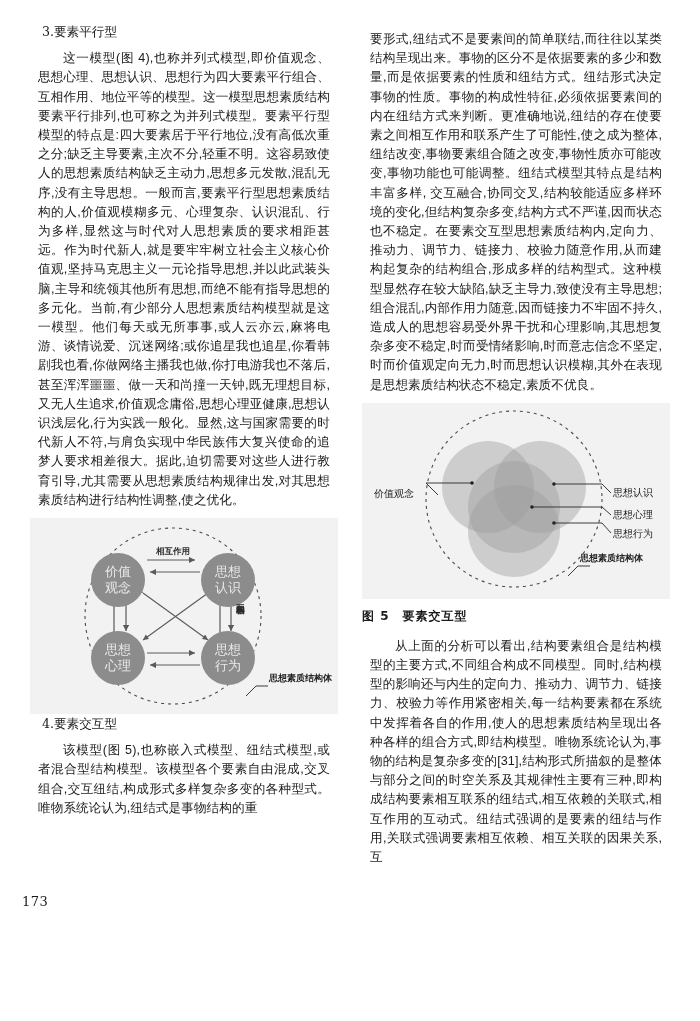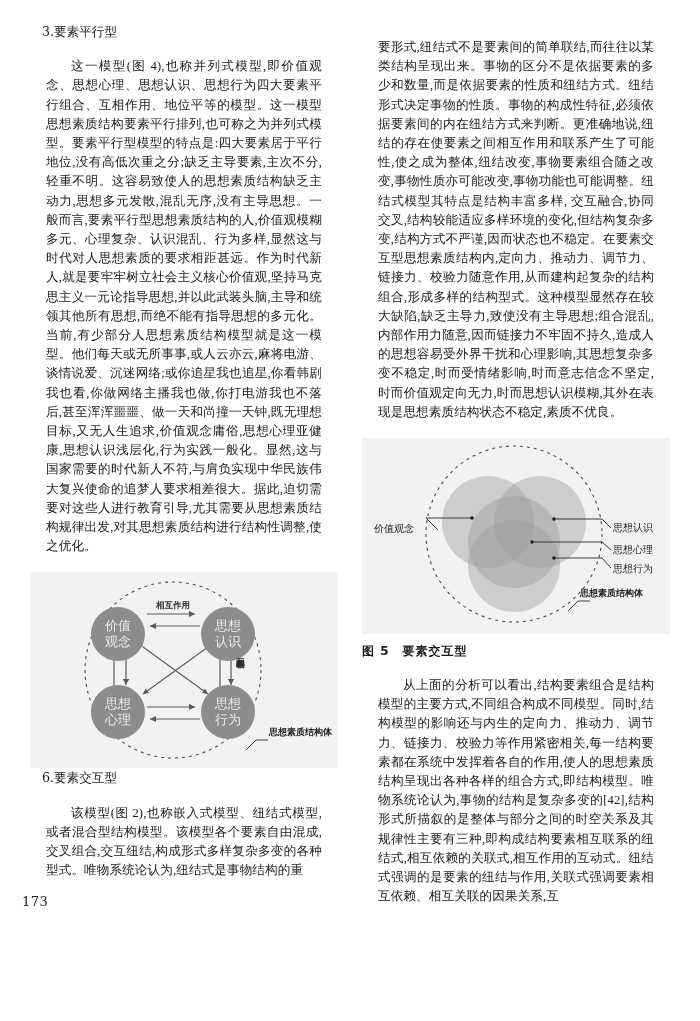--- a/index.html
+++ b/index.html
@@ -25,27 +25,27 @@
   .columns {
     display: flex;
     gap: 24px;
     width: 640px;
   }
   .col {
     width: 308px;
     flex: 0 0 308px;
   }
   p.body-text {
-    margin: 16px;
+    margin: 8px;
     font-size: 12.6px;
     line-height: 19.2px;
     text-align: justify;
     text-justify: inter-ideograph;
     letter-spacing: 0.1px;
-    font-family: Liberation Serif, serif;
+    font-family: Liberation Sans, sans-serif;
   }
   p.indent { text-indent: 25px; }
   p.heading {
     margin: 0;
     font-size: 12.6px;
     line-height: 19.2px;
     text-indent: 12px;
   }
   .fig-caption {
     font-size: 12px;
@@ -144,22 +144,22 @@
           <text x="143" y="36" text-anchor="middle" font-size="8.5" font-weight="bold" fill="#2b2b2b" class="lbl">相互作用</text>
 
           <text x="211" y="80" font-size="8.5" font-weight="bold" fill="#2b2b2b" class="lbl" writing-mode="tb" glyph-orientation-vertical="0">相互影响</text>
 
           <polyline points="216,178 226,168 238,168" fill="none" stroke="#3a3a3a" stroke-width="1"></polyline>
           <text x="239" y="163" font-size="9" font-weight="bold" fill="#1e1e1e" class="lbl">思想素质结构体</text>
         </svg>
       </div>
 
 
-      <p class="heading">6.要素交互型</p>
-      <p class="body-text indent">该模型(图 2),也称嵌入式模型、纽结式模型,或者混合型结构模型。该模型各个要素自由混成,交叉组合,交互纽结,构成形式多样复杂多变的各种型式。唯物系统论认为,纽结式是事物结构的重</p>
+      <p class="heading">4.要素交互型</p>
+      <p class="body-text indent">该模型(图 5),也称嵌入式模型、纽结式模型,或者混合型结构模型。该模型各个要素自由混成,交叉组合,交互纽结,构成形式多样复杂多变的各种型式。唯物系统论认为,纽结式是事物结构的重</p>
     </div>
 
     <div class="col">
       <p class="body-text">要形式,纽结式不是要素间的简单联结,而往往以某类结构呈现出来。事物的区分不是依据要素的多少和数量,而是依据要素的性质和纽结方式。纽结形式决定事物的性质。事物的构成性特征,必须依据要素间的内在纽结方式来判断。更准确地说,纽结的存在使要素之间相互作用和联系产生了可能性,使之成为整体,纽结改变,事物要素组合随之改变,事物性质亦可能改变,事物功能也可能调整。纽结式模型其特点是结构丰富多样, 交互融合,协同交叉,结构较能适应多样环境的变化,但结构复杂多变,结构方式不严谨,因而状态也不稳定。在要素交互型思想素质结构内,定向力、推动力、调节力、链接力、校验力随意作用,从而建构起复杂的结构组合,形成多样的结构型式。这种模型显然存在较大缺陷,缺乏主导力,致使没有主导思想;组合混乱,内部作用力随意,因而链接力不牢固不持久,造成人的思想容易受外界干扰和心理影响,其思想复杂多变不稳定,时而受情绪影响,时而意志信念不坚定,时而价值观定向无力,时而思想认识模糊,其外在表现是思想素质结构状态不稳定,素质不优良。</p>
 
       <div class="fig-box fig5-box">
         <svg width="308" height="196" viewBox="0 0 308 196">
           <rect x="0" y="0" width="308" height="196" fill="#f2f2f2"></rect>
 
           <circle cx="152" cy="96" r="88" fill="none" stroke="#4a4a4a" stroke-width="1.1" stroke-dasharray="3,4"></circle>
@@ -201,18 +201,18 @@
 
           <g>
             <polyline points="206,173 216,163 228,163" fill="none" stroke="#3a3a3a" stroke-width="1"></polyline>
           </g>
           <text x="218" y="158" font-size="9" font-weight="bold" fill="#1e1e1e" class="lbl">思想素质结构体</text>
         </svg>
       </div>
 
       <div class="fig-caption">图 5　要素交互型</div>
 
-      <p class="body-text indent">从上面的分析可以看出,结构要素组合是结构模型的主要方式,不同组合构成不同模型。同时,结构模型的影响还与内生的定向力、推动力、调节力、链接力、校验力等作用紧密相关,每一结构要素都在系统中发挥着各自的作用,使人的思想素质结构呈现出各种各样的组合方式,即结构模型。唯物系统论认为,事物的结构是复杂多变的[42],结构形式所描叙的是整体与部分之间的时空关系及其规律性主要有三种,即构成结构要素相互联系的纽结式,相互依赖的关联式,相互作用的互动式。纽结式强调的是要素的纽结与作用,关联式强调要素相互依赖、相互关联的因果关系,互</p>
+      <p class="body-text indent">从上面的分析可以看出,结构要素组合是结构模型的主要方式,不同组合构成不同模型。同时,结构模型的影响还与内生的定向力、推动力、调节力、链接力、校验力等作用紧密相关,每一结构要素都在系统中发挥着各自的作用,使人的思想素质结构呈现出各种各样的组合方式,即结构模型。唯物系统论认为,事物的结构是复杂多变的[31],结构形式所描叙的是整体与部分之间的时空关系及其规律性主要有三种,即构成结构要素相互联系的纽结式,相互依赖的关联式,相互作用的互动式。纽结式强调的是要素的纽结与作用,关联式强调要素相互依赖、相互关联的因果关系,互</p>
     </div>
   </div>
 
   <div class="page-number">173</div>
 </div>
 
 </body></html>

